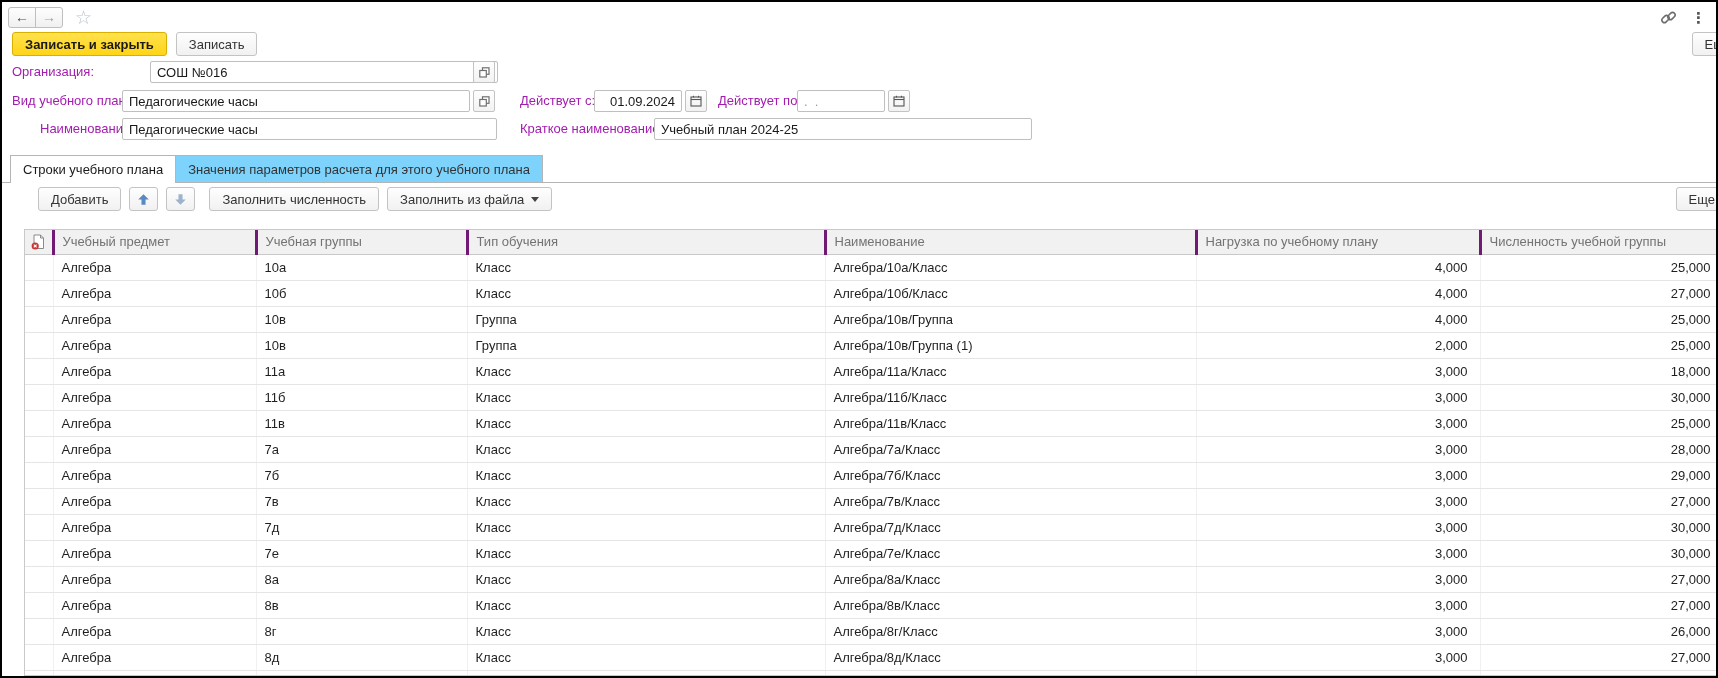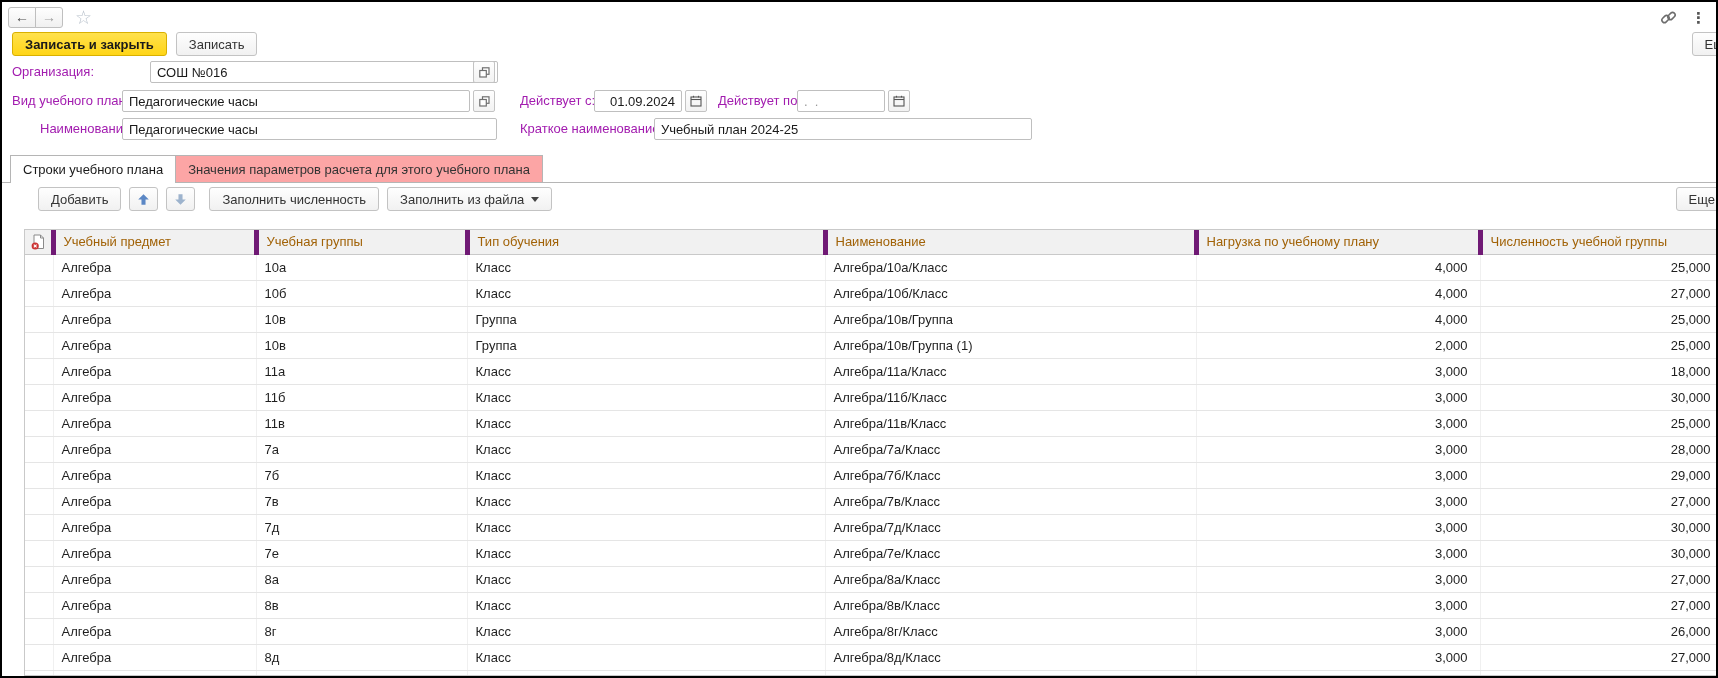--- a/index.html
+++ b/index.html
@@ -54,36 +54,36 @@
     position:absolute; width:22px; height:22px; border:1px solid #c3c3c3; border-radius:2px;
     background:linear-gradient(#fefefe,#f2f2f2); display:flex; align-items:center; justify-content:center; cursor:pointer;
   }
   
   .tabs { position:absolute; top:152px; left:0; right:0; height:29px; border-bottom:1px solid #b5b5b5; padding-left:8px; display:flex; align-items:flex-end; }
   .tab {
     height:27px; padding:0 12px; display:flex; align-items:center; font-size:13px;
     border:1px solid #b5b5b5; border-bottom:none; cursor:pointer; white-space:nowrap;
   }
   .tab.active { background:#fff; position:relative; z-index:2; margin-bottom:-1px; height:28px; color:#1a1a1a; }
-  .tab.inactive { background:#fca5a5; color:#333; margin-left:-1px; }
+  .tab.inactive { background:#7dd3fc; color:#333; margin-left:-1px; }
   
   .toolbar { position:absolute; top:185px; left:36px; height:25px; display:flex; align-items:flex-start; }
   .toolbar .btn { margin-right:8px; }
   .arrowbtn { width:29px; padding:0; margin-right:4px; }
   .caret { display:inline-block; margin-left:7px; width:0; height:0; border-left:4px solid transparent; border-right:4px solid transparent; border-top:5px solid #444; }
   .more-table { position:absolute; top:185px; right:-12px; }
   
   .grid {
     position:absolute; top:227px; left:22px; right:0; bottom:0;
     border:1px solid #c9c9c9; border-right:none; overflow:hidden; background:#fff;
   }
   table.plan { border-collapse:collapse; table-layout:fixed; width:1696px; }
   .plan th {
-    background:#f1f1f1; font-weight:normal; text-align:left; color:#a16207;
-    border-right:5px solid #701a75; border-bottom:1px solid #c9c9c9;
+    background:#f1f1f1; font-weight:normal; text-align:left; color:#737373;
+    border-right:3px solid #701a75; border-bottom:1px solid #c9c9c9;
     height:24px; padding:2px 8px; font-size:13px; white-space:nowrap; overflow:hidden;
   }
   .plan td {
     border-right:1px solid #f0f0f0; border-bottom:1px solid #e5e5e5;
     height:26px; padding:2px 8px; font-size:13px; color:#1f1f1f; white-space:nowrap; overflow:hidden;
     background:#fff;
   }
   .plan th.c-icon, .plan td.c-icon { text-align:center; padding:2px 2px; }
   .plan td.num, .plan th.num-h { text-align:right; padding-right:12px; }
   .plan td.num-last { text-align:right; padding-right:10px; }

